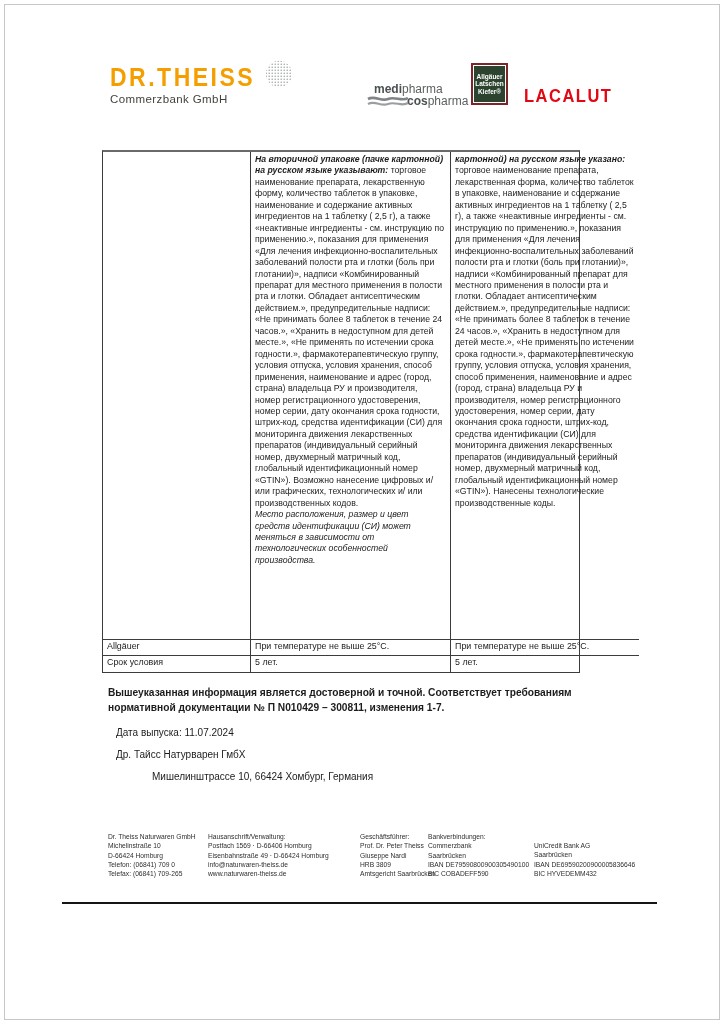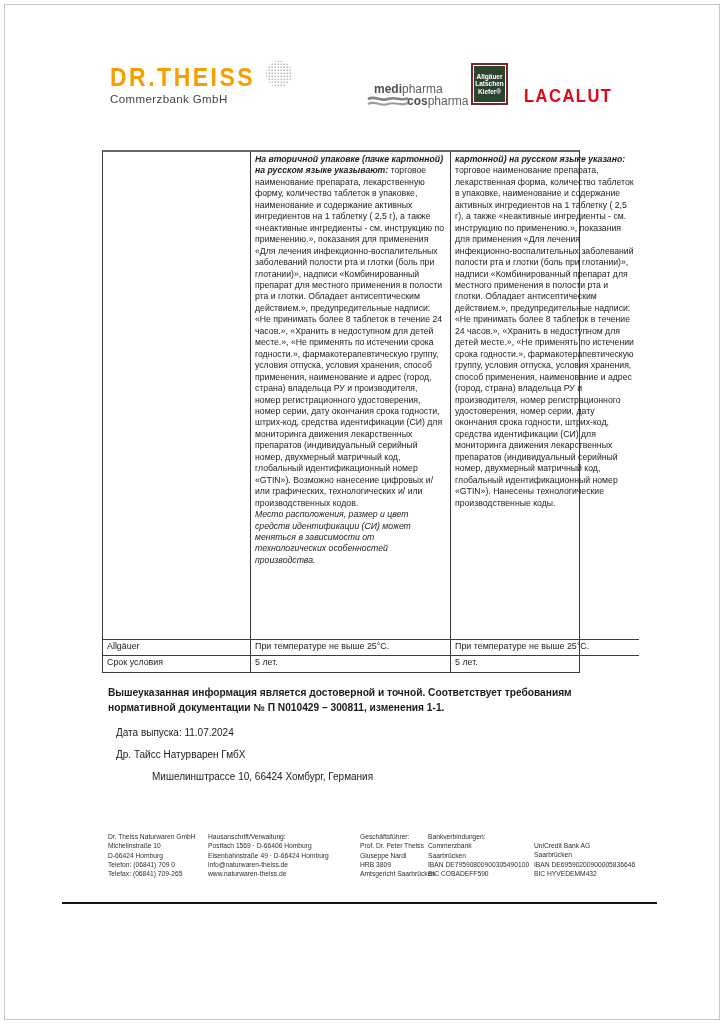--- a/index.html
+++ b/index.html
@@ -109,21 +109,21 @@
 
     <div class="cell small-row">Allgäuer</div>
     <div class="cell small-row">При температуре не выше 25°С.</div>
     <div class="cell small-row last-col">При температуре не выше 25°С.</div>
 
     <div class="cell small-row last-row">Срок условия</div>
     <div class="cell small-row last-row">5 лет.</div>
     <div class="cell small-row last-col last-row">5 лет.</div>
   </div>
 
-  <div class="statement">Вышеуказанная информация является достоверной и точной. Соответствует требованиям нормативной документации № П N010429 – 300811, изменения 1-1.</div>
+  <div class="statement">Вышеуказанная информация является достоверной и точной. Соответствует требованиям нормативной документации № П N010429 – 300811, изменения 1-7.</div>
   <div class="meta-line date-line">Дата выпуска: 11.07.2024</div>
   <div class="meta-line company-line">Др. Тайсс Натурварен ГмбХ</div>
   <div class="meta-line address-line">Мишелинштрассе 10, 66424 Хомбург, Германия</div>
 
   <div class="footer-col f1">
     <div>Dr. Theiss Naturwaren GmbH</div>
     <div>Michelinstraße 10</div>
     <div>D-66424 Homburg</div>
     <div>Telefon: (06841) 709 0</div>
     <div>Telefax: (06841) 709-265</div>

